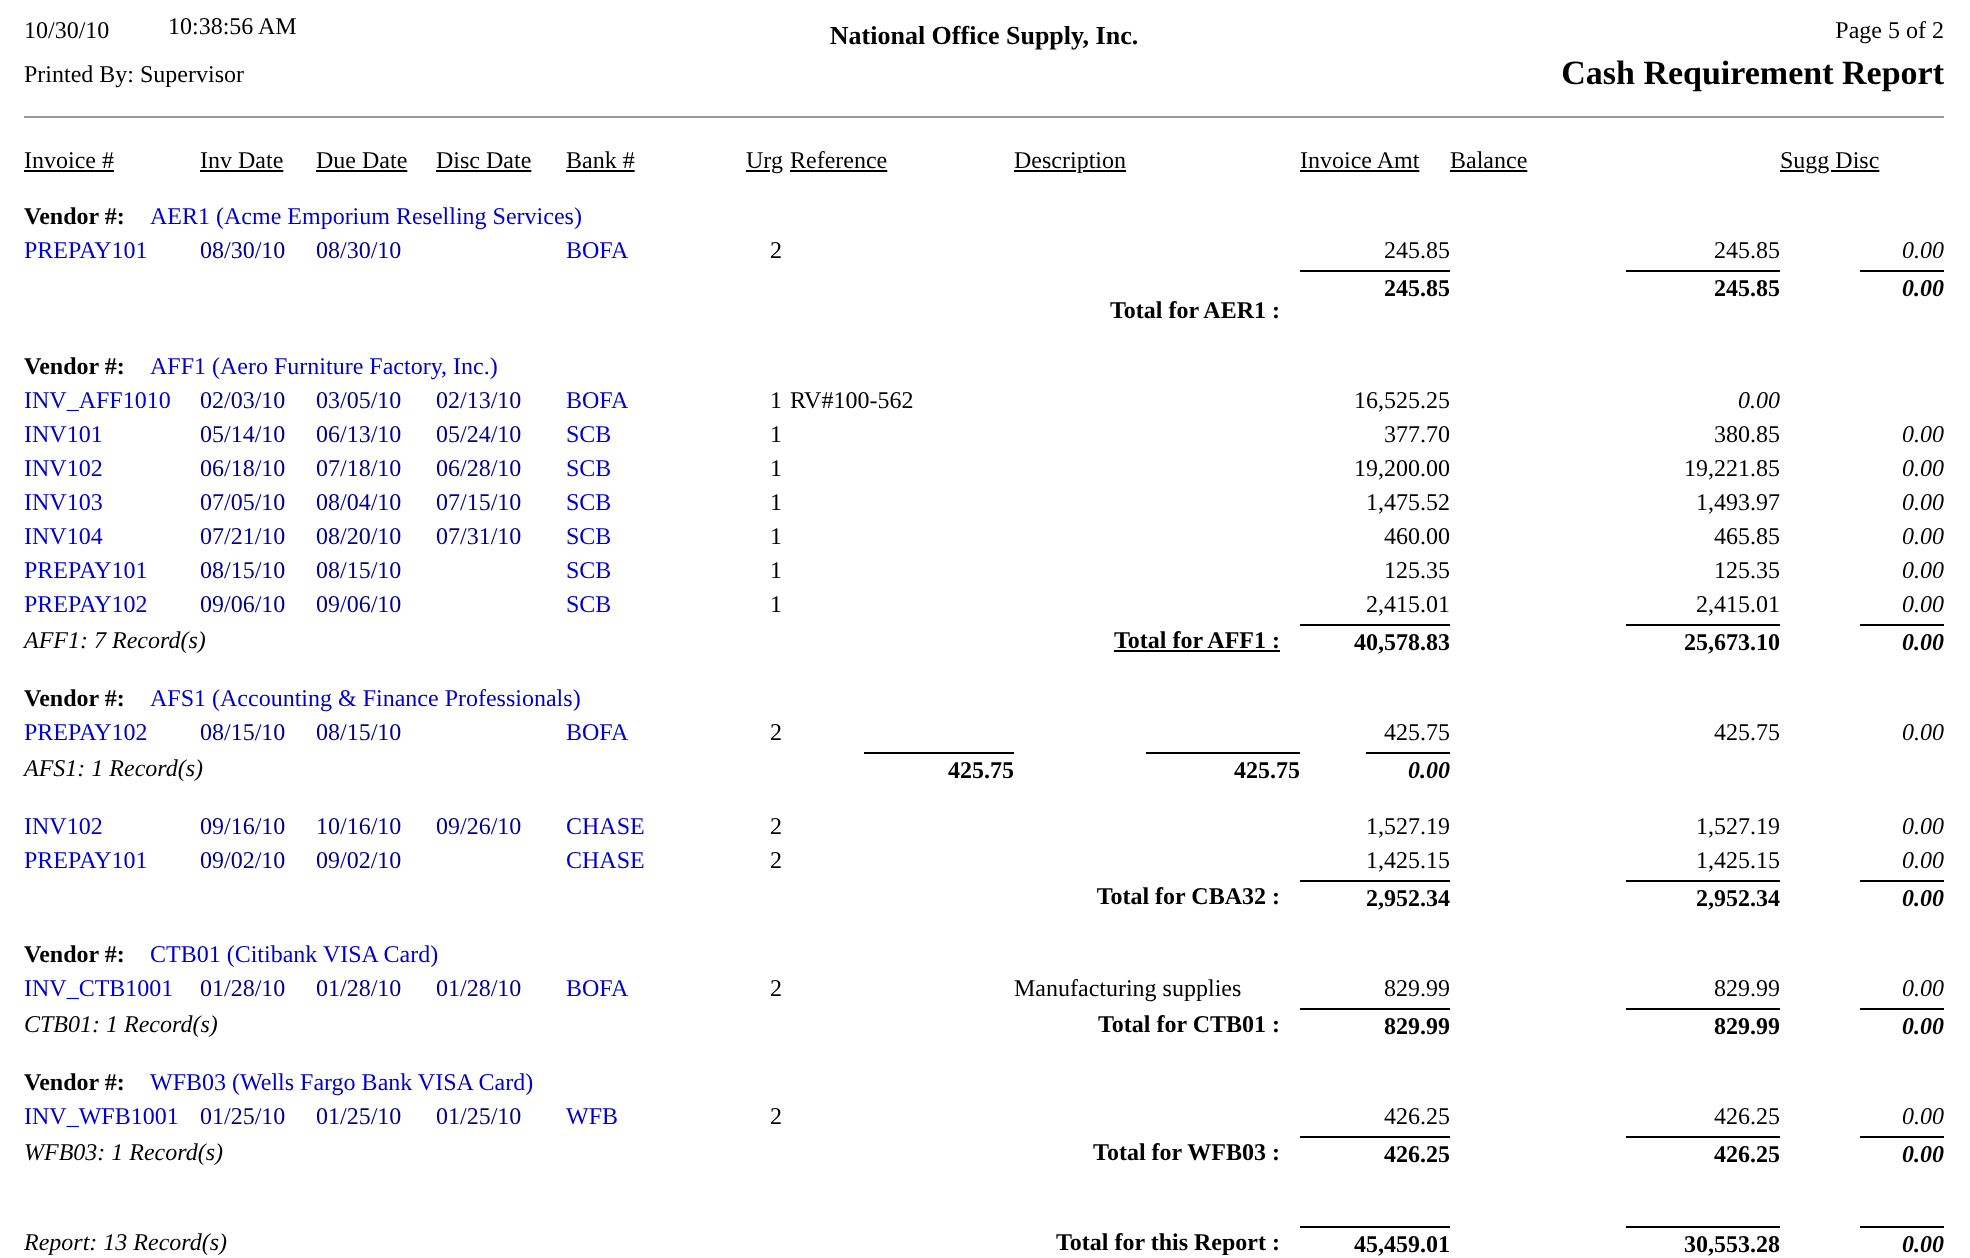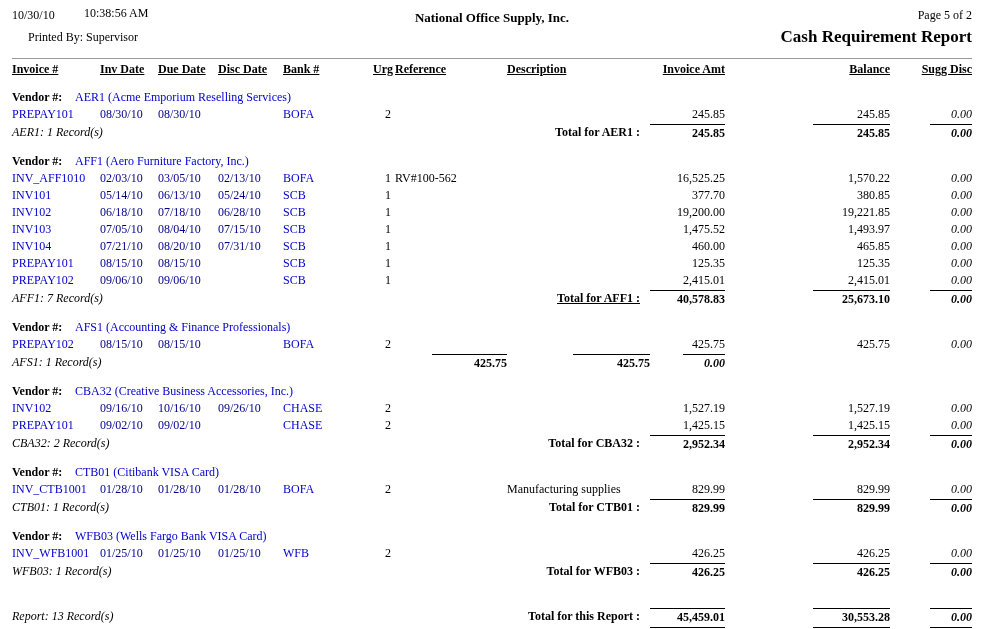--- a/index.html
+++ b/index.html
@@ -8,28 +8,28 @@
     font-family:"Liberation Serif", serif;font-size:12px;overflow:hidden;
   }
   .report{padding:6px 13px 0 12px;}
   
   .hdr-line1{position:relative;height:20px;}
   .hdr-date{position:absolute;left:0;top:2px;}
   .hdr-time{position:absolute;left:72px;top:0;}
   .hdr-company{position:absolute;left:0;right:0;top:4px;text-align:center;font-weight:bold;font-size:13px;}
   .hdr-page{position:absolute;right:0;top:2px;}
   .hdr-line2{position:relative;height:27px;}
-  .hdr-printedby{position:absolute;left:16px;top:4px;text-align:right;}
+  .hdr-printedby{position:absolute;left:0;top:4px;text-align:right;}
   .hdr-title{position:absolute;left:0;right:0;top:1px;text-align:right;font-weight:bold;font-size:17px;}
   .rule{border-top:1px solid #9a9a9a;margin-top:5px;}
   
   .grid{display:grid;grid-template-columns:88px 58px 60px 65px 90px 22px 112px 143px 75px 165px 82px;line-height:17px;}
-  .colhead{margin-top:2px;font-weight:bold;}
+  .colhead{margin-top:13px;font-weight:normal;}
   .hcell{text-decoration:underline;white-space:nowrap;}
-  .hcell.right{text-align:right;}
+  .hcell.right{text-align:left;}
   .cell{white-space:nowrap;overflow:hidden;}
   .num{text-align:right;}
   .urg{text-align:right;padding-right:4px;}
   .link{color:var(--link,#0000cc);}
   .date{color:var(--date,#00008b);}
   
   .group{margin-top:11px;}
   .vendor-row{line-height:17px;}
   .vlabel{font-weight:bold;display:inline-block;width:63px;}
   
@@ -83,40 +83,38 @@
           <div class="cell date"></div>
           <div class="cell link">BOFA</div>
           <div class="cell urg">2</div>
           <div class="cell"></div>
           <div class="cell"></div>
           <div class="cell num"><span class="amt w-inv">245.85</span></div>
           <div class="cell num"><span class="amt w-bal">245.85</span></div>
           <div class="cell num"><span class="amt w-sug">0.00</span></div>
         </div>
         <div class="grid trow">
-          <div class="records" style="grid-column: 1 / 7;">AER1: 1 Record(s)</div>
-          <div class="tlabel" style="grid-column: 7 / 9;">Total for AER1 :</div>
+          <div class="tlabel" style="grid-column: 7 / 9; margin-top: 12px;">Total for AER1 :</div>
           <div class="cell num"><span class="amt tot w-inv">245.85</span></div>
           <div class="cell num"><span class="amt tot w-bal">245.85</span></div>
           <div class="cell num"><span class="amt tot w-sug">0.00</span></div>
         </div>
       </div>
       <div class="group">
         <div class="vendor-row"><span class="vlabel">Vendor #:</span><span class="vname link">AFF1 (Aero Furniture Factory, Inc.)</span></div>
         <div class="grid drow">
           <div class="cell link">INV_AFF1010</div>
           <div class="cell date">02/03/10</div>
           <div class="cell date">03/05/10</div>
           <div class="cell date">02/13/10</div>
           <div class="cell link">BOFA</div>
           <div class="cell urg">1</div>
           <div class="cell">RV#100-562</div>
           <div class="cell"></div>
           <div class="cell num"><span class="amt w-inv">16,525.25</span></div>
-          <div class="cell num"><span class="amt w-bal">1,570.22</span></div>
           <div class="cell num"><span class="amt w-sug">0.00</span></div>
         </div>
         <div class="grid drow">
           <div class="cell link">INV101</div>
           <div class="cell date">05/14/10</div>
           <div class="cell date">06/13/10</div>
           <div class="cell date">05/24/10</div>
           <div class="cell link">SCB</div>
           <div class="cell urg">1</div>
           <div class="cell"></div>
@@ -214,21 +212,20 @@
           <div class="cell num"><span class="amt w-sug">0.00</span></div>
         </div>
         <div class="grid trow">
           <div class="records" style="grid-column: 1 / 7;">AFS1: 1 Record(s)</div>
           <div class="cell num"><span class="amt tot w-inv">425.75</span></div>
           <div class="cell num"><span class="amt tot w-bal">425.75</span></div>
           <div class="cell num"><span class="amt tot w-sug">0.00</span></div>
         </div>
       </div>
       <div class="group">
-        <div class="vendor-row"><span class="vlabel">Vendor #:</span><span class="vname link">CBA32 (Creative Business Accessories, Inc.)</span></div>
         <div class="grid drow">
           <div class="cell link">INV102</div>
           <div class="cell date">09/16/10</div>
           <div class="cell date">10/16/10</div>
           <div class="cell date">09/26/10</div>
           <div class="cell link">CHASE</div>
           <div class="cell urg">2</div>
           <div class="cell"></div>
           <div class="cell"></div>
           <div class="cell num"><span class="amt w-inv">1,527.19</span></div>
@@ -242,21 +239,20 @@
           <div class="cell date"></div>
           <div class="cell link">CHASE</div>
           <div class="cell urg">2</div>
           <div class="cell"></div>
           <div class="cell"></div>
           <div class="cell num"><span class="amt w-inv">1,425.15</span></div>
           <div class="cell num"><span class="amt w-bal">1,425.15</span></div>
           <div class="cell num"><span class="amt w-sug">0.00</span></div>
         </div>
         <div class="grid trow">
-          <div class="records" style="grid-column: 1 / 7;">CBA32: 2 Record(s)</div>
           <div class="tlabel" style="grid-column: 7 / 9;">Total for CBA32 :</div>
           <div class="cell num"><span class="amt tot w-inv">2,952.34</span></div>
           <div class="cell num"><span class="amt tot w-bal">2,952.34</span></div>
           <div class="cell num"><span class="amt tot w-sug">0.00</span></div>
         </div>
       </div>
       <div class="group">
         <div class="vendor-row"><span class="vlabel">Vendor #:</span><span class="vname link">CTB01 (Citibank VISA Card)</span></div>
         <div class="grid drow">
           <div class="cell link">INV_CTB1001</div>

